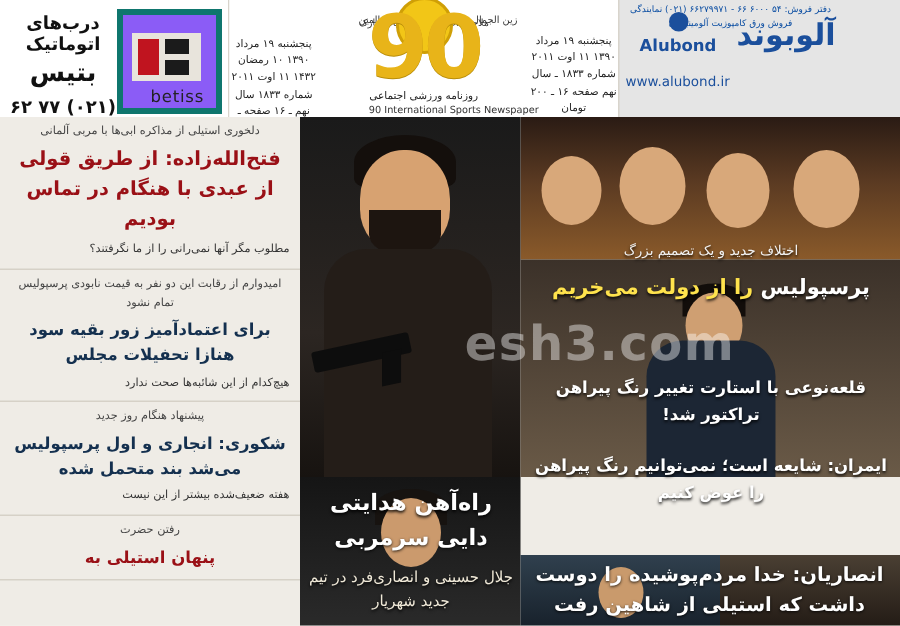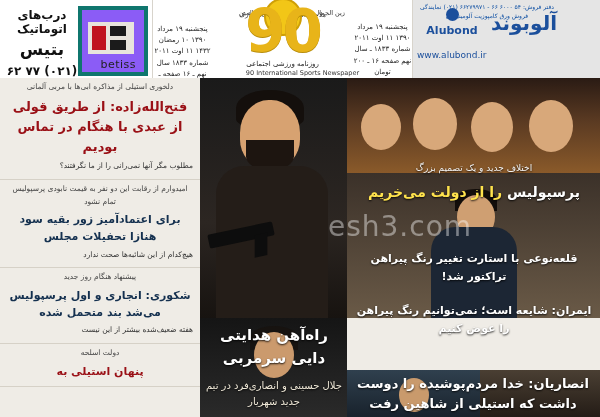--- a/index.html
+++ b/index.html
@@ -82,21 +82,21 @@
   .hl{position:absolute;color:#fff;font-weight:bold;text-align:center;text-shadow:0 1px 2px rgba(0,0,0,.85);line-height:1.45;}
   .hl-main{right:8px;top:104px;width:236px;font-size:14px;color:#ffffff;}
   .hl-main .em{color:#ffe34d;}
   .hl-kicker{right:10px;top:84px;width:232px;font-size:9px;color:#f2f2f2;font-weight:normal;}
   .hl-sub{right:8px;top:172px;width:236px;font-size:11px;color:#fff;line-height:1.6;}
   .hl-sub2{right:8px;top:224px;width:236px;font-size:11px;color:#fff;line-height:1.6;}
   .hl-left{right:256px;top:246px;width:140px;font-size:15px;color:#fff;line-height:1.5;}
   .hl-left2{right:256px;top:300px;width:140px;font-size:10px;color:#f0e9d8;font-weight:normal;line-height:1.6;}
   .hl-ansar{right:2px;top:296px;width:250px;font-size:13px;color:#fff;line-height:1.55;}
 
-  .watermark{position:absolute;left:50%;top:132px;transform:translateX(-50%);font-size:28px;font-weight:normal;color:rgba(255,255,255,.42);direction:ltr;letter-spacing:1px;white-space:nowrap;pointer-events:none;text-align:right;}
+  .watermark{position:absolute;left:50%;top:132px;transform:translateX(-50%);font-size:32px;font-weight:bold;color:rgba(255,255,255,.42);direction:ltr;letter-spacing:1px;white-space:nowrap;pointer-events:none;text-align:right;}
 
   
   .side-item{border-bottom:1px solid #d6d1c7;padding:3px 7px 6px;}
   .side-kicker{font-size:7.5px;color:#444;line-height:1.7;text-align:center;}
   .side-title{font-size:13px;font-weight:bold;color:#9a1016;text-align:center;line-height:1.55;margin-top:3px;}
   .side-title.dark{color:#14304f;}
   .side-title.sm{font-size:11px;}
   .side-body{font-size:7.5px;color:#333;line-height:1.7;text-align:justify;margin-top:3px;}
 </style>
 </head>
@@ -223,20 +223,20 @@
 
       <div class="side-item">
         <div class="side-kicker">پیشنهاد هنگام روز جدید</div>
         <div class="side-title dark sm">شکوری: انجاری و اول
 پرسپولیس می‌شد
 بند متحمل شده</div>
         <div class="side-body">هفته ضعیف‌شده بیشتر از این نیست</div>
       </div>
 
       <div class="side-item">
-        <div class="side-kicker">دولت اسلحه</div>
+        <div class="side-kicker">رفتن حضرت</div>
         <div class="side-title sm">پنهان استیلی به</div>
 
       </div>
 
     </div>
   </div>
 </div>
 
 </body></html>

